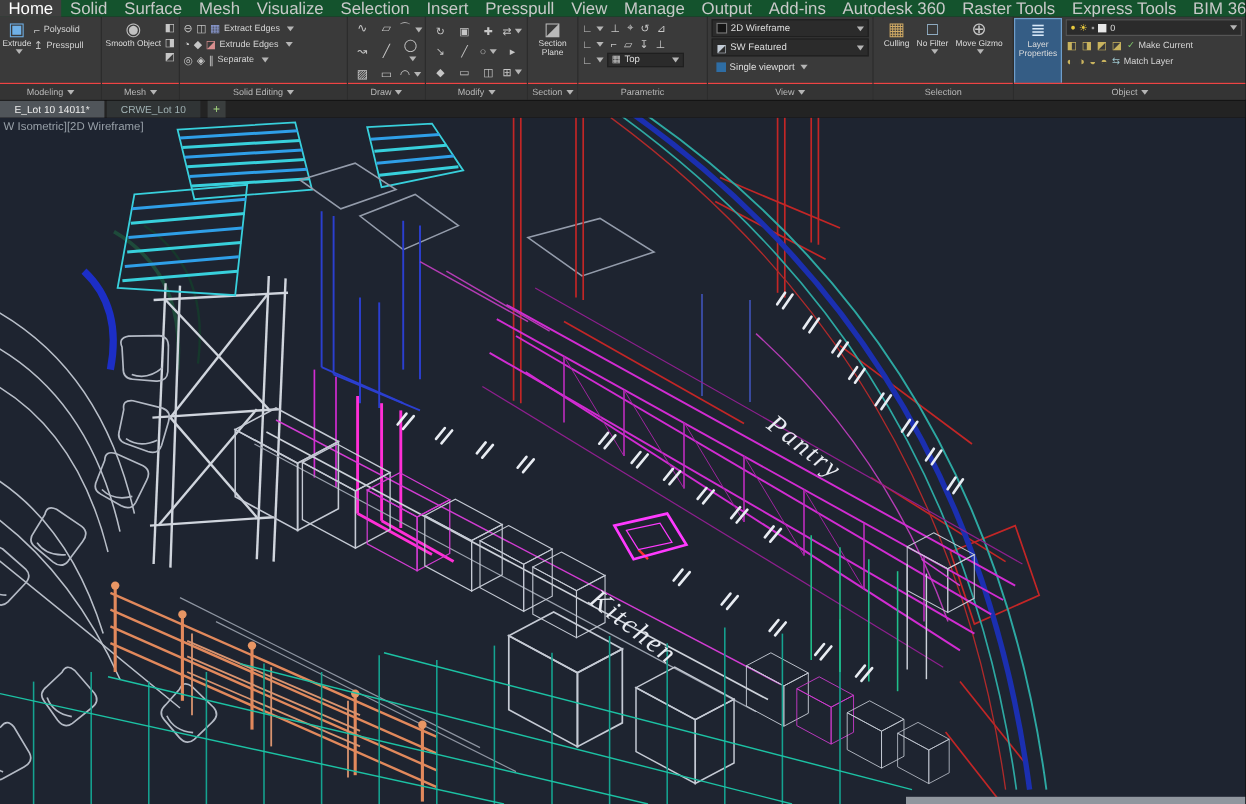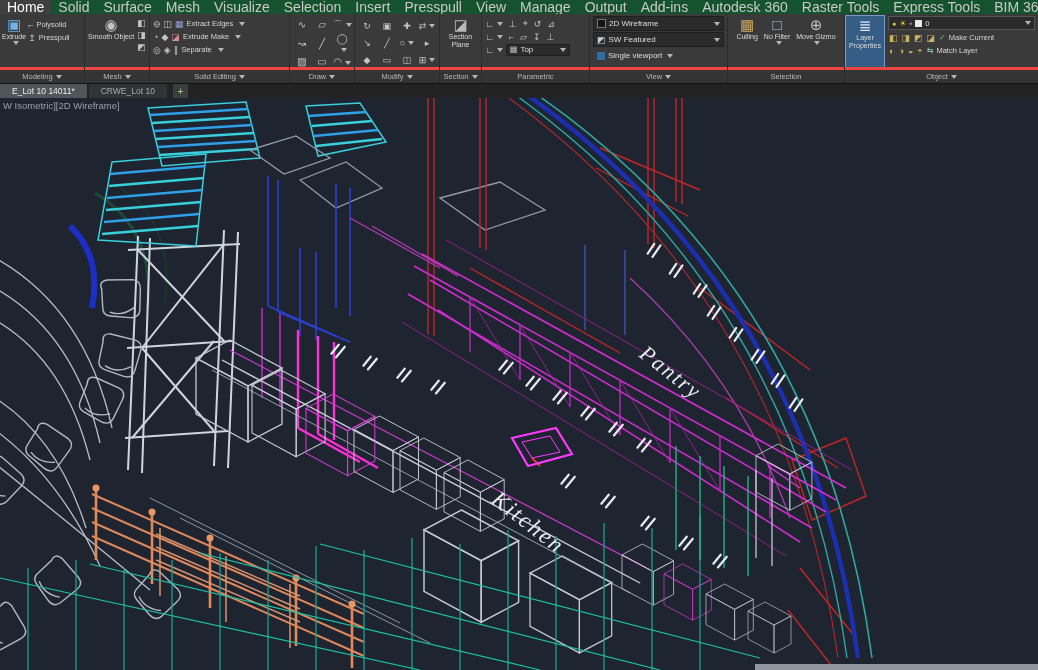--- a/index.html
+++ b/index.html
@@ -11,21 +11,21 @@
   .tab{padding:0 7px;display:flex;align-items:center;cursor:default;}
   .tab.active{background:#3f3f3f;color:#fff;}
   .tabextra{display:flex;align-items:center;gap:3px;margin-left:10px;}
   .reccircle{width:8px;height:8px;border-radius:50%;background:#b9b9b9;display:inline-block;}
   .dd::after{content:"";display:inline-block;margin-left:3px;vertical-align:middle;
              border-left:3px solid transparent;border-right:3px solid transparent;border-top:4px solid #b5b5b5;}
   
   #ribbon{position:absolute;top:14px;left:0;right:0;height:69px;background:#3a3a3a;}
   .panel{position:absolute;top:0;bottom:0;border-right:1px solid #2c2c2c;box-sizing:border-box;}
   .pc{position:absolute;top:1px;left:0;right:0;bottom:13px;overflow:hidden;}
-  .plabel{position:absolute;left:0;right:0;bottom:0;height:13px;background:#343434;border-top:3px solid #ef4444;
+  .plabel{position:absolute;left:0;right:0;bottom:0;height:13px;background:#343434;border-top:1px solid #ef4444;
           display:flex;align-items:center;justify-content:center;font-size:7.5px;color:#b9b9b9;}
   .bigbtn{display:inline-flex;flex-direction:column;align-items:center;justify-content:flex-start;
           font-size:7px;color:#dcdcdc;text-align:center;line-height:8px;padding-top:2px;cursor:default;}
   .bigbtn .bicon{font-size:15px;line-height:16px;}
   .srow{display:flex;align-items:center;gap:3px;font-size:7.5px;color:#d5d5d5;height:13px;}
   .icn{display:inline-block;text-align:center;color:#c6c6c6;}
   .igrid{display:grid;justify-items:center;align-items:center;padding:2px 2px;color:#c6c6c6;}
   .combo{height:13px;margin:1px 3px;background:#2b2b2b;border:1px solid #1f1f1f;display:flex;
          align-items:center;font-size:8px;color:#dedede;padding:0 3px;gap:3px;}
   .combo .car{margin-left:auto;}
@@ -121,21 +121,21 @@
           <span class="srow dd">
             <span class="icn" style="font-size:9px;color:#8e9ed8;">▦</span>
             <span>Extract Edges</span>
           </span>
         </div>
         <div class="srow">
           <span class="icn" style="font-size:9px;">◔</span>
           <span class="icn" style="font-size:9px;">◆</span>
           <span class="srow dd">
             <span class="icn" style="font-size:9px;color:#d88e8e;">◪</span>
-            <span>Extrude Make</span>
+            <span>Extrude Edges</span>
           </span>
         </div>
         <div class="srow">
           <span class="icn" style="font-size:9px;">◎</span>
           <span class="icn" style="font-size:9px;">◈</span>
           <span class="srow dd">
             <span class="icn" style="font-size:9px;">∥</span>
             <span>Separate</span>
           </span>
         </div>

